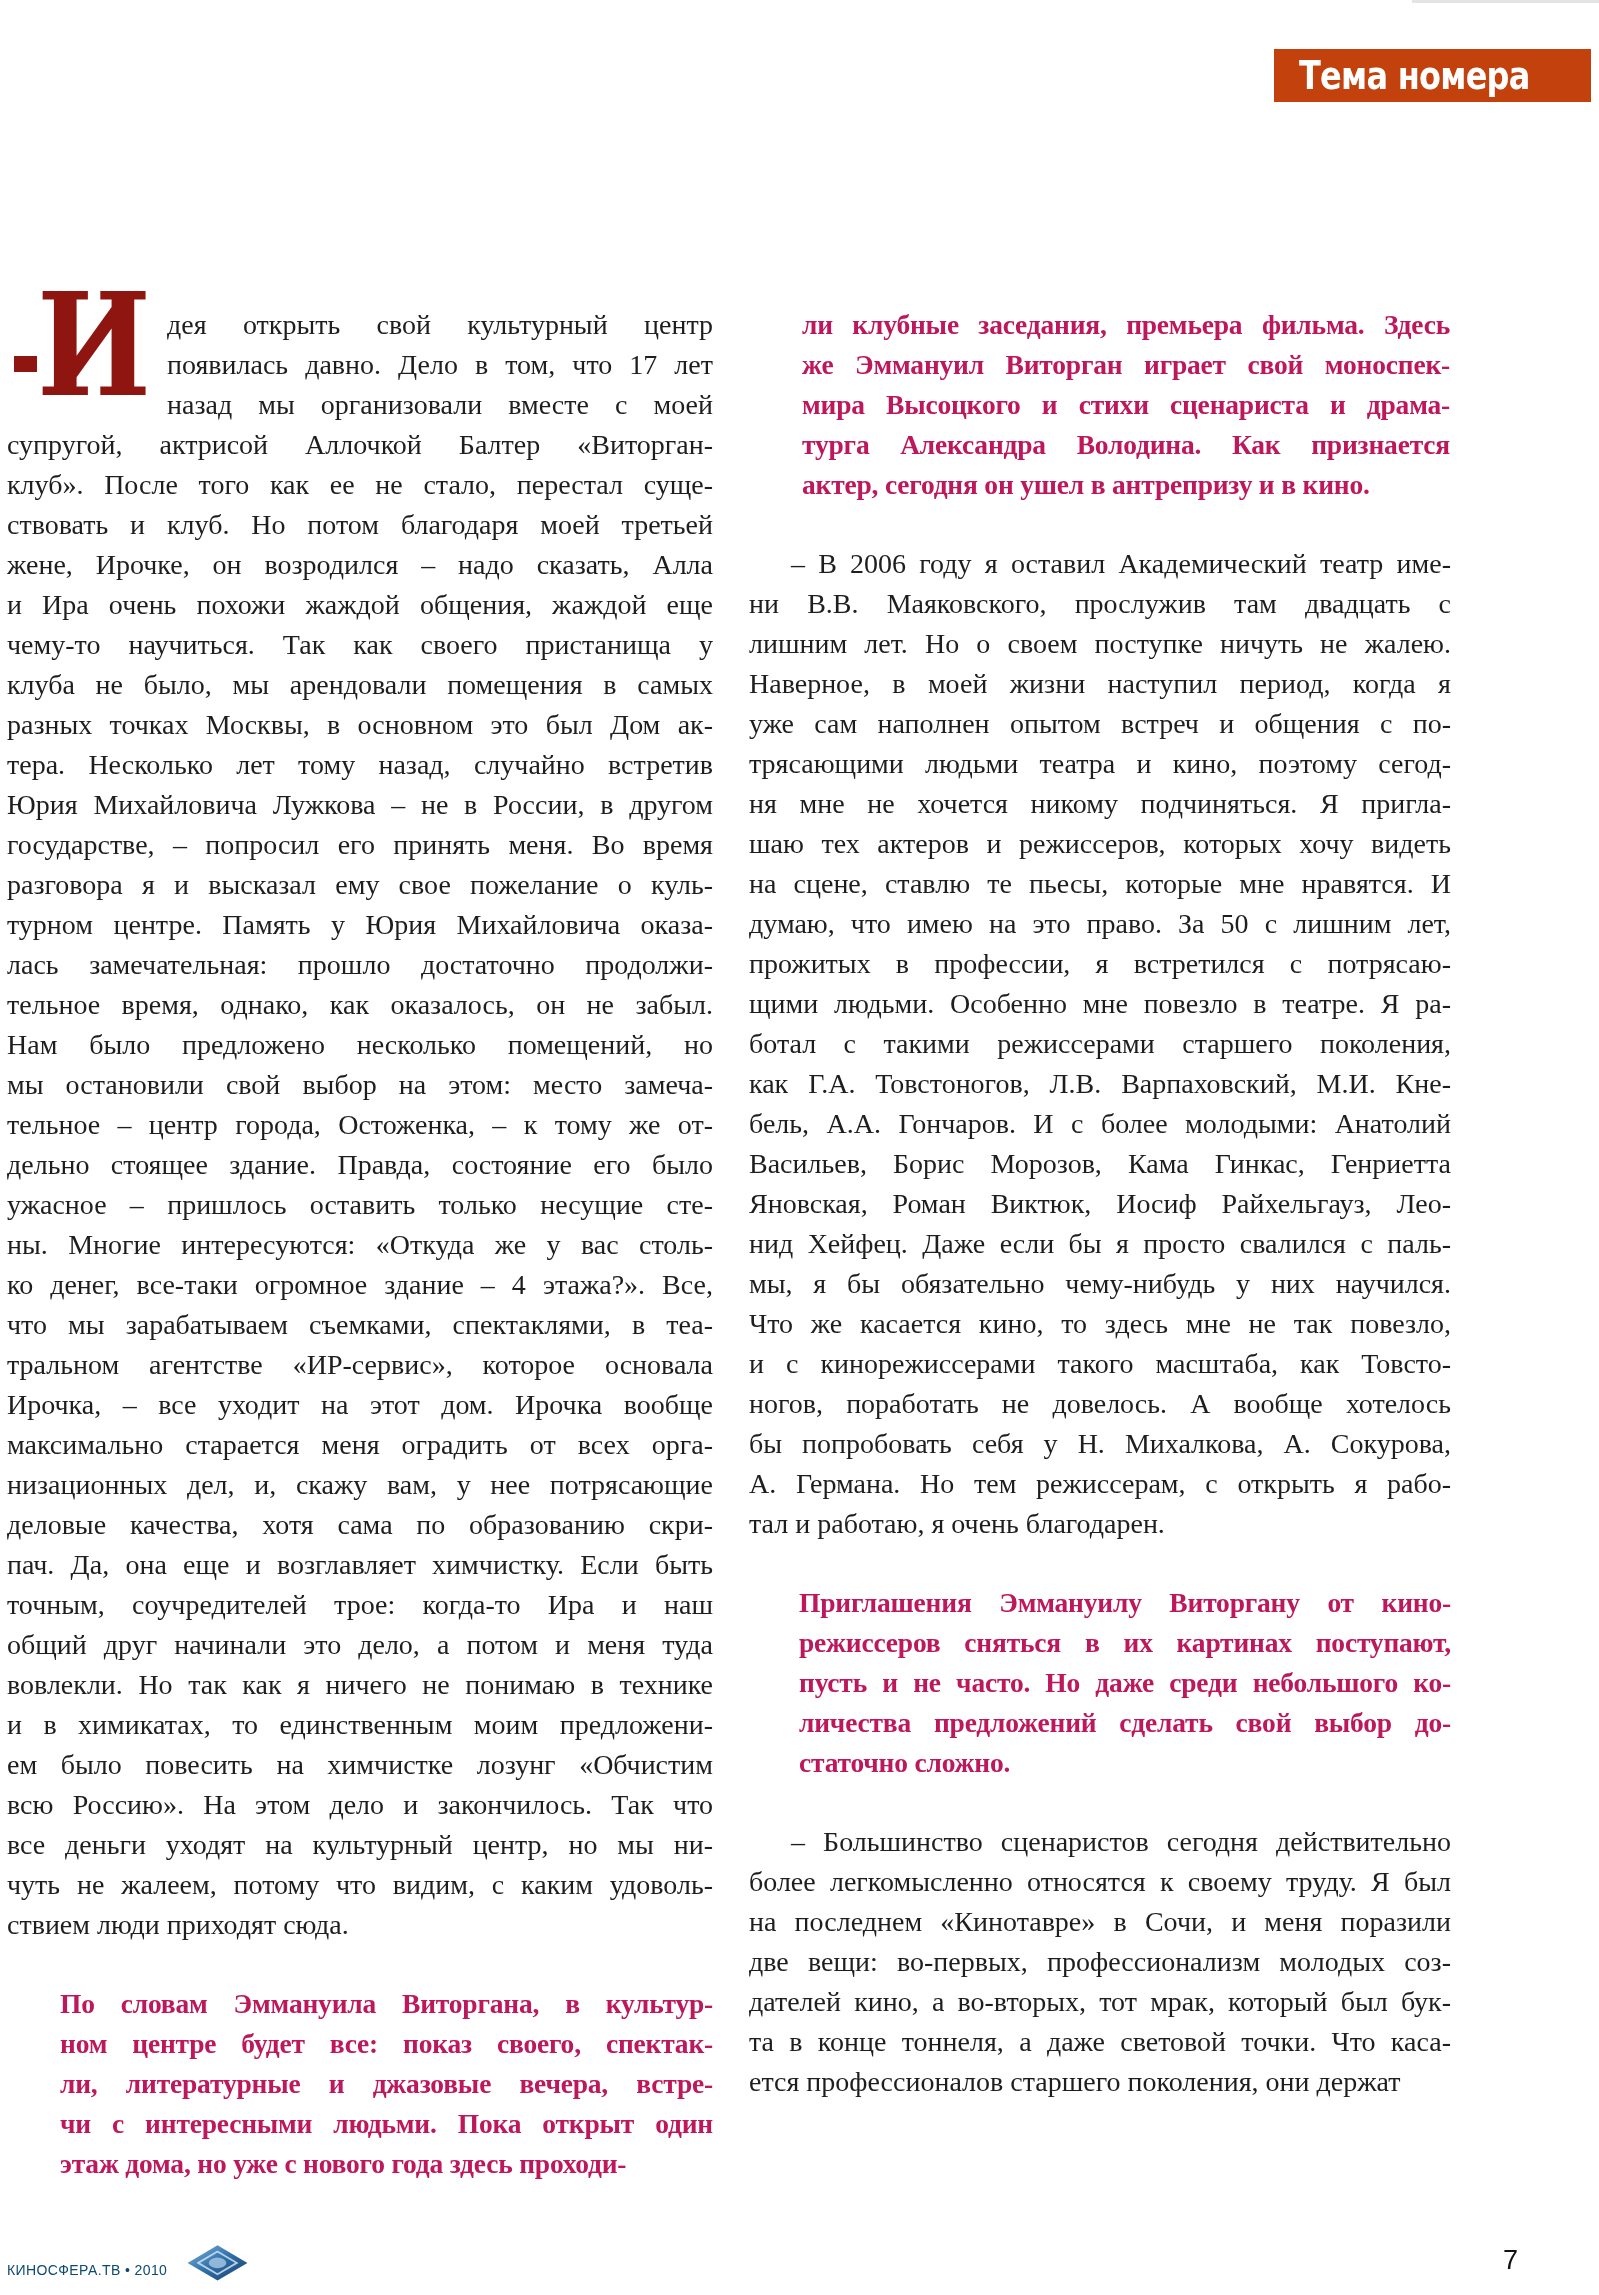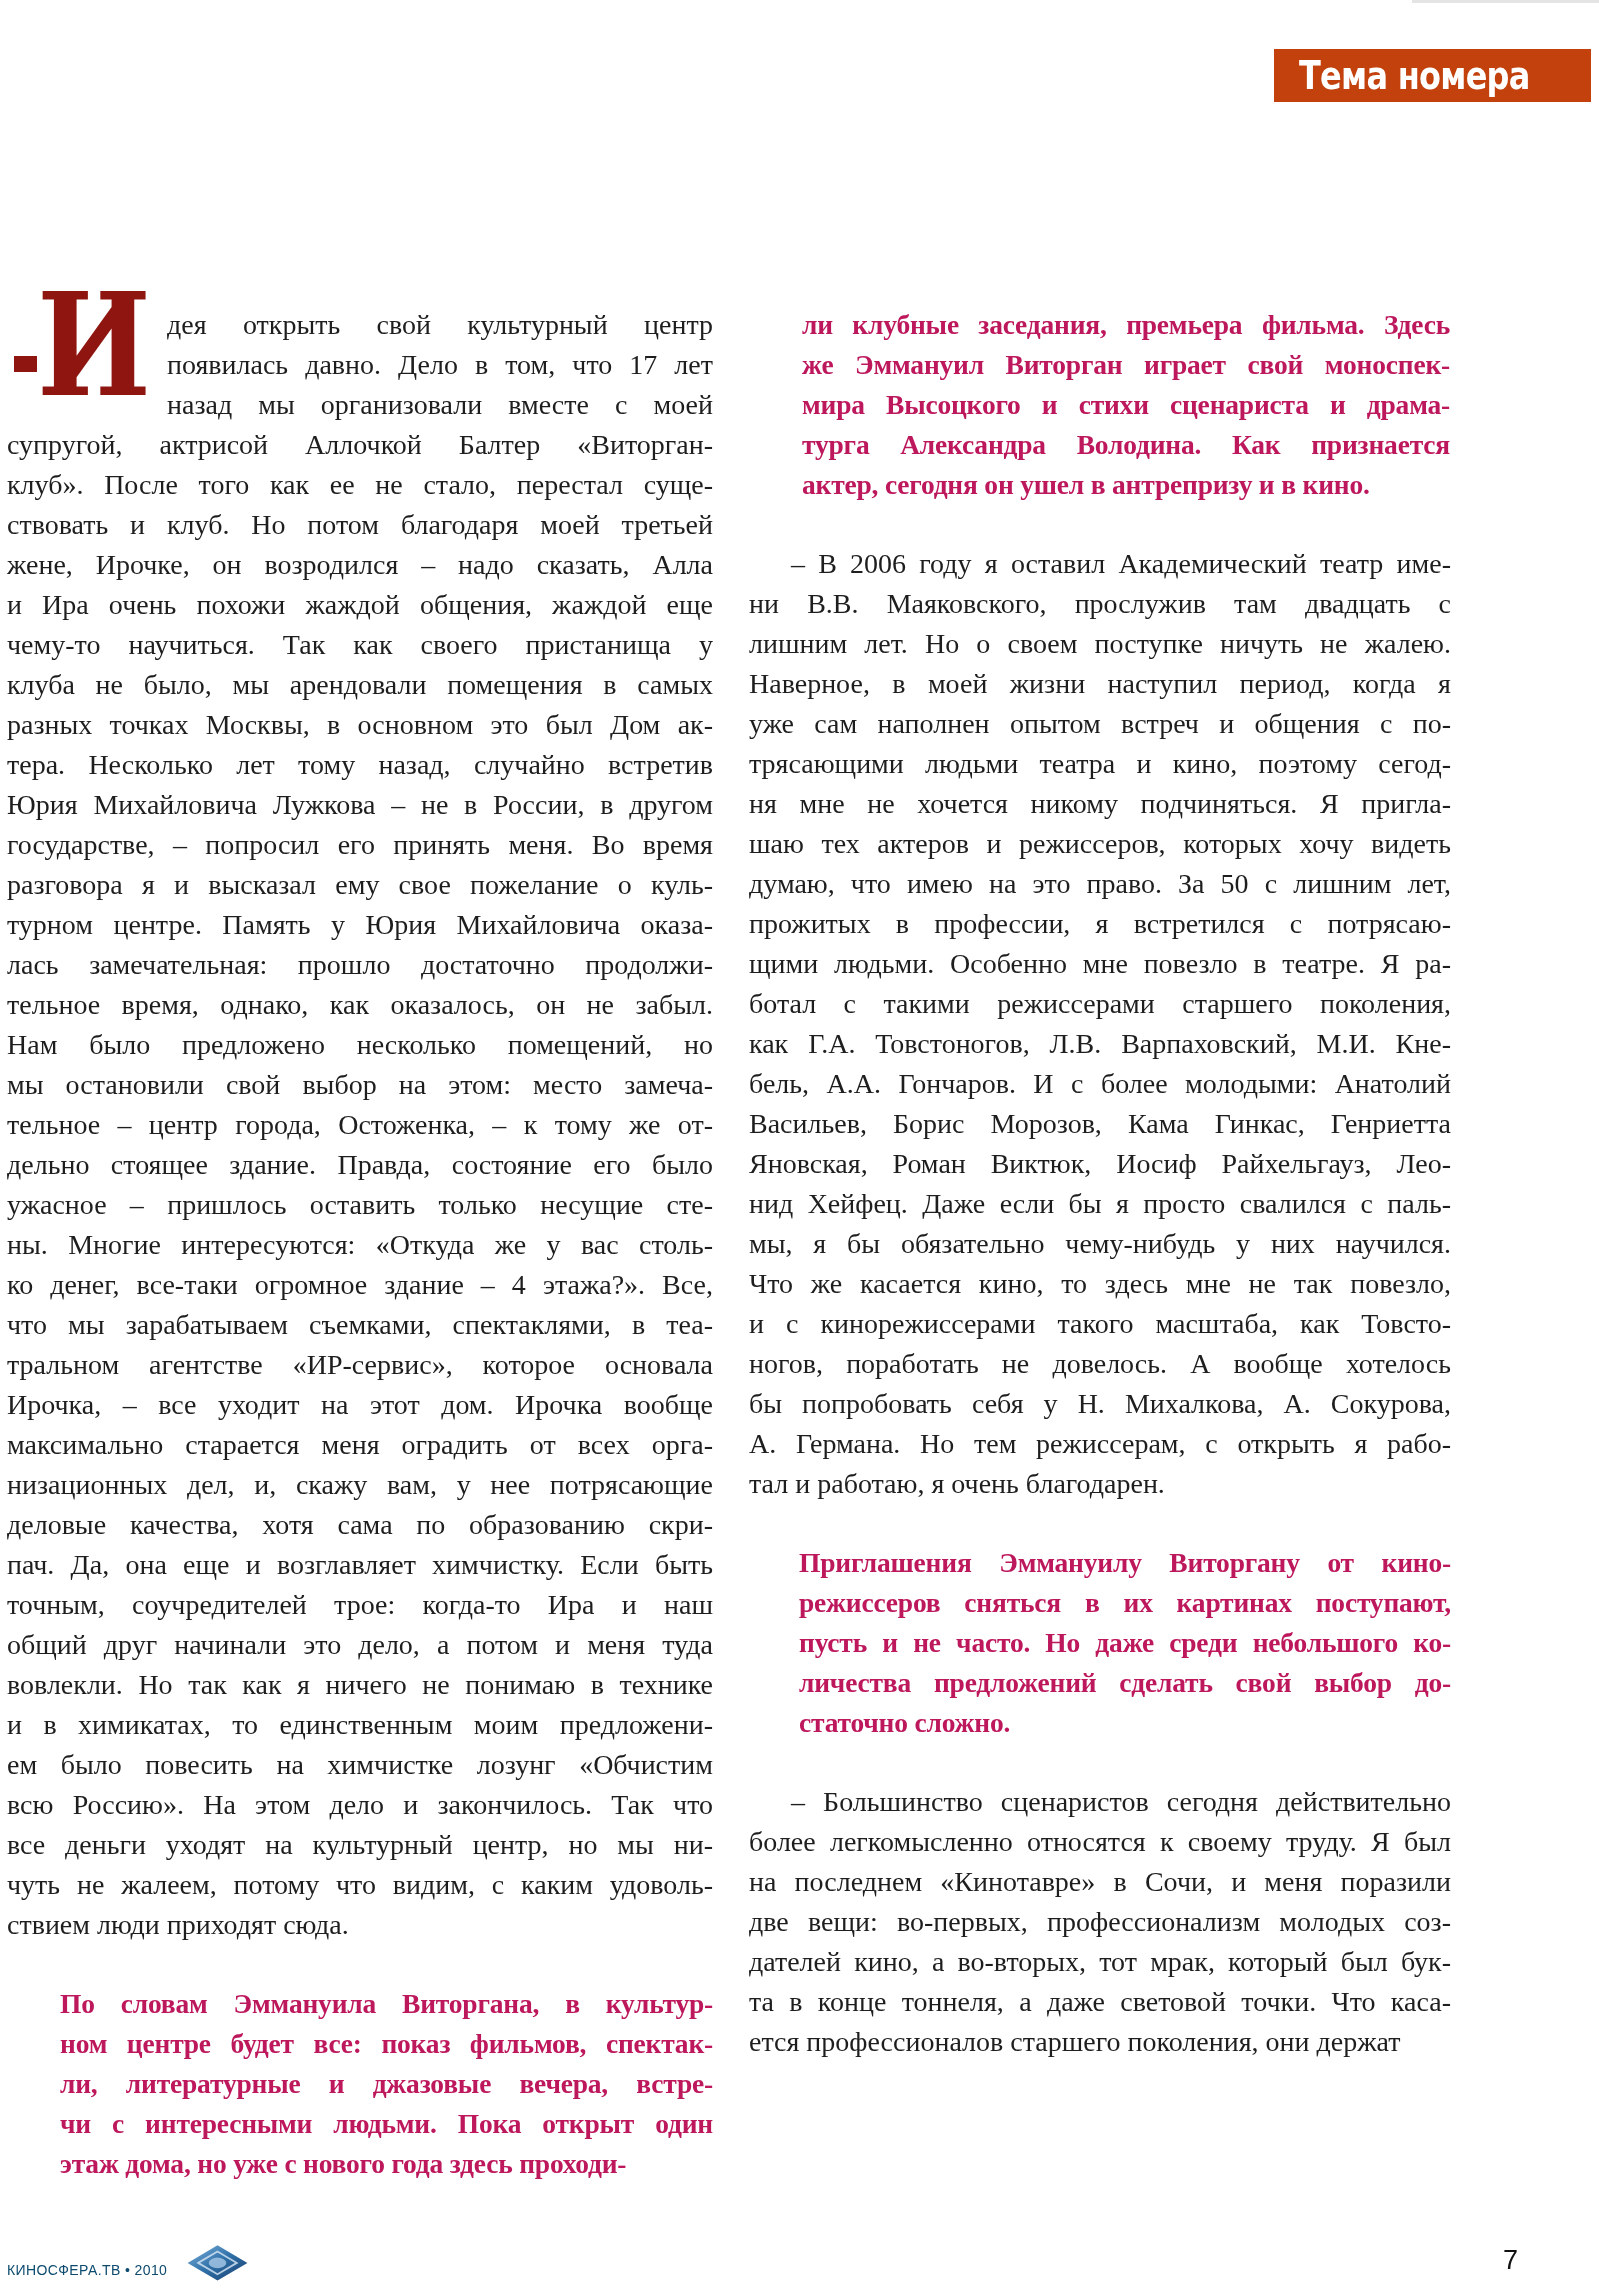--- a/index.html
+++ b/index.html
@@ -122,21 +122,21 @@
         <span class="line">и в химикатах, то единственным моим предложени-</span>
         <span class="line">ем было повесить на химчистке лозунг «Обчистим</span>
         <span class="line">всю Россию». На этом дело и закончилось. Так что</span>
         <span class="line">все деньги уходят на культурный центр, но мы ни-</span>
         <span class="line">чуть не жалеем, потому что видим, с каким удоволь-</span>
         <span class="line last">ствием люди приходят сюда.</span>
       </div>
   </div>
   <div id="left-lead" class="lead lead-left">
       <span class="line">По словам Эммануила Виторгана, в культур-</span>
-      <span class="line">ном центре будет все: показ фильмов, спектак-</span>
+      <span class="line">ном центре будет все: показ своего, спектак-</span>
       <span class="line">ли, литературные и джазовые вечера, встре-</span>
       <span class="line">чи с интересными людьми. Пока открыт один</span>
       <span class="line last">этаж дома, но уже с нового года здесь проходи-</span>
     </div>
 </div>
 
 <div class="col col-right">
   <div id="right-lead-top" class="lead lead-right-top">
       <span class="line">ли клубные заседания, премьера фильма. Здесь</span>
       <span class="line">же Эммануил Виторган играет свой моноспек-</span>
@@ -146,20 +146,21 @@
     </div>
   <div id="right-p2" class="para-gap">
       <span class="line indent">– В 2006 году я оставил Академический театр име-</span>
       <span class="line">ни В.В. Маяковского, прослужив там двадцать с</span>
       <span class="line">лишним лет. Но о своем поступке ничуть не жалею.</span>
       <span class="line">Наверное, в моей жизни наступил период, когда я</span>
       <span class="line">уже сам наполнен опытом встреч и общения с по-</span>
       <span class="line">трясающими людьми театра и кино, поэтому сегод-</span>
       <span class="line">ня мне не хочется никому подчиняться. Я пригла-</span>
       <span class="line">шаю тех актеров и режиссеров, которых хочу видеть</span>
+      <span class="line">на сцене, ставлю те пьесы, которые мне нравятся. И</span>
       <span class="line">думаю, что имею на это право. За 50 с лишним лет,</span>
       <span class="line">прожитых  в профессии, я встретился с потрясаю-</span>
       <span class="line">щими людьми. Особенно мне повезло в театре. Я ра-</span>
       <span class="line">ботал с такими режиссерами старшего поколения,</span>
       <span class="line">как Г.А. Товстоногов, Л.В. Варпаховский, М.И. Кне-</span>
       <span class="line">бель, А.А. Гончаров. И с более молодыми: Анатолий</span>
       <span class="line">Васильев, Борис Морозов, Кама Гинкас, Генриетта</span>
       <span class="line">Яновская, Роман Виктюк, Иосиф Райхельгауз, Лео-</span>
       <span class="line">нид Хейфец. Даже если бы я просто свалился с паль-</span>
       <span class="line">мы, я бы обязательно чему-нибудь у них научился.</span>

